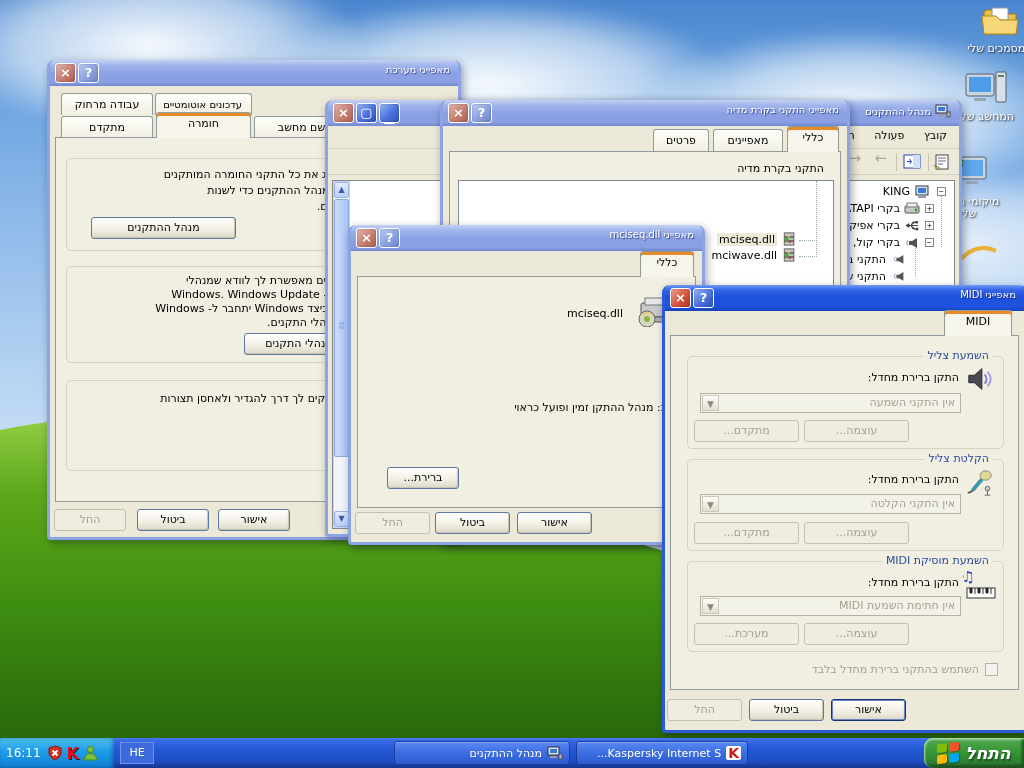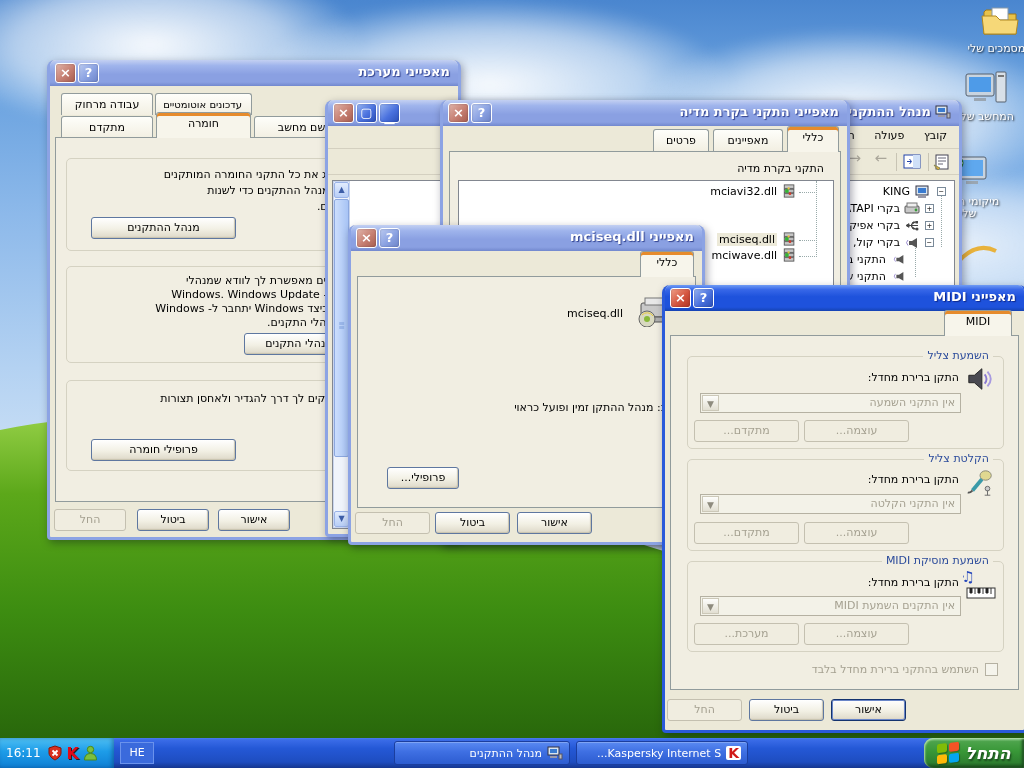--- a/index.html
+++ b/index.html
@@ -17,21 +17,21 @@
   .dicon .lbl { margin-top:2px; color:#fff; text-shadow:1px 1px 2px rgba(0,0,0,.85); font-size:11px; line-height:12px; }
 
   
   .win { position:absolute; background:#ECE9D8; border:3px solid #8CA3E4; border-top:none;
          border-radius:8px 8px 4px 4px; box-shadow:2px 3px 8px rgba(0,0,30,.35); }
   .win.active { border-color:#2A5ADA; }
   .titlebar { height:26px; border-radius:6px 6px 0 0; position:relative;
     background:linear-gradient(180deg,#C3D0F2 0%,#9FB4EC 22%,#8AA0E2 55%,#8AA0E2 85%,#7288CE 100%); }
   .win.active .titlebar {
     background:linear-gradient(180deg,#6F9BF4 0%,#3767E8 18%,#1E52DC 45%,#1E52DC 85%,#1543B2 100%); }
-  .title { position:absolute; right:8px; top:4px; color:#fff; font-weight:bold; font-size:13px;
+  .title { position:absolute; right:8px; top:4px; color:#fff; font-weight:normal; font-size:10px;
            text-shadow:1px 1px 1px rgba(10,24,106,.7); white-space:nowrap; display:flex; align-items:center; gap:4px;}
   .tb-btns { position:absolute; left:5px; top:3px; display:flex; gap:2px; direction:ltr; }
   .tbtn { width:21px; height:20px; border:1px solid #fff; border-radius:3px; color:#fff; font-weight:bold;
           font-size:13px; line-height:18px; text-align:center; box-shadow:inset 0 0 2px rgba(0,0,40,.3); }
   .tbtn.close  { background:linear-gradient(135deg,#F0A088 0%,#D4553F 55%,#B03423 100%); }
   .tbtn.help,.tbtn.max,.tbtn.min { background:linear-gradient(135deg,#97B4F0 0%,#4A71DE 55%,#2C50B8 100%); }
   .win:not(.active) .tbtn.close { background:linear-gradient(135deg,#E0B4AA 0%,#C67F72 55%,#A65D50 100%); }
   .win:not(.active) .tbtn.help { background:linear-gradient(135deg,#BBCAF0 0%,#8BA2E2 55%,#6D84C8 100%); }
 
   .tabpage { position:absolute; background:#F1EEE2; border:1px solid #919B9C; }
@@ -177,21 +177,20 @@
     <div class="groupbox" style="right:20px;left:10px;top:128px;height:97px">
       <div class="txt-line" style="top:7px">חתימת מנהלי התקנים מאפשרת לך לוודא שמנהלי</div>
       <div class="txt-line" style="top:21px">ההתקנים תואמים ל- Windows. Windows Update</div>
       <div class="txt-line" style="top:35px">מאפשר לך להגדיר כיצד Windows יתחבר ל- Windows</div>
       <div class="txt-line" style="top:49px">Update לקבלת מנהלי התקנים.</div>
       <div class="btn" style="right:42px;top:66px;width:145px">חתימת מנהלי התקנים</div>
     </div>
     <div class="groupbox" style="right:20px;left:10px;top:242px;height:91px">
       <div class="txt-line" style="top:11px">פרופילי חומרה מספקים לך דרך להגדיר ולאחסן תצורות</div>
       <div class="txt-line" style="top:25px">חומרה שונות.</div>
-      <div class="btn" style="right:195px;top:58px;width:145px">פרופילי חומרה</div>
     </div>
   </div>
   <div class="btn" style="left:168px;top:449px;width:72px">אישור</div>
   <div class="btn" style="left:87px;top:449px;width:72px">ביטול</div>
   <div class="btn disabled" style="left:4px;top:449px;width:72px">החל</div>
 </div>
 
 <div class="win" style="left:325px;top:100px;width:637px;height:437px;z-index:3">
   <div class="titlebar">
     <div class="tb-btns">
@@ -300,32 +299,20 @@
     </div>
     <div class="title">מאפייני התקני בקרת מדיה</div>
   </div>
   <div class="tab active" style="right:8px;top:26px;width:52px">כללי</div>
   <div class="tab" style="right:64px;top:29px;width:70px">מאפיינים</div>
   <div class="tab" style="right:138px;top:29px;width:56px">פרטים</div>
   <div class="tabpage" style="left:6px;top:51px;width:392px;height:382px">
     <div style="position:absolute;right:16px;top:10px">התקני בקרת מדיה</div>
     <div class="white-list" style="left:8px;right:6px;top:28px;bottom:8px">
       <div class="dot-v" style="right:16px;top:0;height:76px"></div>
-      <div class="lrow" style="top:3px">
-        <div class="dot-h" style="right:16px;width:18px;top:8px"></div>
-        <svg width="15" height="14" style="position:absolute;right:36px;top:0" viewBox="0 0 16 16">
-          <rect x="2" y="1" width="11" height="4" fill="#C8C8C8" stroke="#555"></rect>
-            <rect x="2" y="6" width="11" height="4" fill="#BDBDBD" stroke="#555"></rect>
-          <rect x="2" y="11" width="11" height="4" fill="#C8C8C8" stroke="#555"></rect>
-            <circle cx="5" cy="8" r="2.2" fill="#35B535"></circle>
-            <circle cx="8.5" cy="11" r="1.5" fill="#D03A2A"></circle>
-            <circle cx="7" cy="5" r="1.3" fill="#E8C83C"></circle>
-        </svg>
-        <span class="fname">mciavi32.dll</span>
-      </div>
       <div class="lrow sel" style="top:51px">
         <div class="dot-h" style="right:16px;width:18px;top:8px"></div>
         <svg width="15" height="14" style="position:absolute;right:36px;top:0" viewBox="0 0 16 16">
           <rect x="2" y="1" width="11" height="4" fill="#C8C8C8" stroke="#555"></rect>
             <rect x="2" y="6" width="11" height="4" fill="#BDBDBD" stroke="#555"></rect>
           <rect x="2" y="11" width="11" height="4" fill="#C8C8C8" stroke="#555"></rect>
             <circle cx="5" cy="8" r="2.2" fill="#35B535"></circle>
             <circle cx="8.5" cy="11" r="1.5" fill="#D03A2A"></circle>
             <circle cx="7" cy="5" r="1.3" fill="#E8C83C"></circle>
         </svg>
@@ -360,21 +347,21 @@
     <svg width="34" height="32" style="position:absolute;right:24px;top:18px" viewBox="0 0 34 32">
       <rect x="4" y="8" width="26" height="14" rx="2" fill="#C9C9C9" stroke="#555"></rect>
       <rect x="8" y="3" width="18" height="7" fill="#E8E8E8" stroke="#777"></rect>
       <rect x="7" y="22" width="20" height="5" fill="#B0B0B0" stroke="#555"></rect>
       <circle cx="10" cy="24" r="8" fill="#D8D8C0" stroke="#666"></circle>
       <circle cx="10" cy="24" r="3" fill="#88B838"></circle>
         <path d="M5,20 A7,7 0 0 1 16,21" stroke="#E8C83C" fill="none"></path>
     </svg>
     <span style="position:absolute;right:72px;top:30px;direction:ltr">mciseq.dll</span>
     <div style="position:absolute;right:14px;top:124px">מצב: מנהל ההתקן זמין ופועל כראוי</div>
-    <div class="btn" style="right:236px;top:190px;width:72px">פרופילי...</div>
+    <div class="btn" style="right:236px;top:190px;width:72px">ברירת...</div>
   </div>
   <div class="btn" style="left:166px;top:287px;width:75px">אישור</div>
   <div class="btn" style="left:84px;top:287px;width:75px">ביטול</div>
   <div class="btn disabled" style="left:4px;top:287px;width:75px">החל</div>
 </div>
 
 <div class="win active" style="left:662px;top:285px;width:365px;height:448px;z-index:6">
   <div class="titlebar">
     <div class="tb-btns">
       <div class="tbtn close">×</div>
@@ -425,21 +412,21 @@
         <rect x="4" y="18" width="28" height="10" fill="#fff" stroke="#333"></rect>
         <path d="M8,18 v6 M12,18 v6 M16,18 v6 M20,18 v6 M24,18 v6 M28,18 v6" stroke="#333"></path>
         <rect x="6.5" y="18" width="3" height="5" fill="#222"></rect>
           <rect x="14.5" y="18" width="3" height="5" fill="#222"></rect>
           <rect x="22.5" y="18" width="3" height="5" fill="#222"></rect>
         <text x="2" y="14" font-size="14" fill="#2244BB" font-family="DejaVu Sans">♪</text>
         <text x="12" y="12" font-size="15" fill="#2244BB" font-family="DejaVu Sans">♫</text>
       </svg>
       <div style="position:absolute;right:44px;top:14px">התקן ברירת מחדל:</div>
       <div class="combo" style="right:42px;left:12px;top:34px">
-        <span class="ctext">אין התקנים השמעת MIDI</span>
+        <span class="ctext">אין חתימת השמעת MIDI</span>
         <span class="arrow">▼</span>
       </div>
       <div class="btn disabled" style="right:94px;top:61px;width:105px">עוצמה...</div>
       <div class="btn disabled" style="right:204px;top:61px;width:105px">מערכת...</div>
     </div>
 
     <div style="position:absolute;right:20px;top:327px;display:flex;align-items:center;gap:6px">
       <span class="checkbox"></span>
       <span class="dis-label">השתמש בהתקני ברירת מחדל בלבד</span>
     </div>

